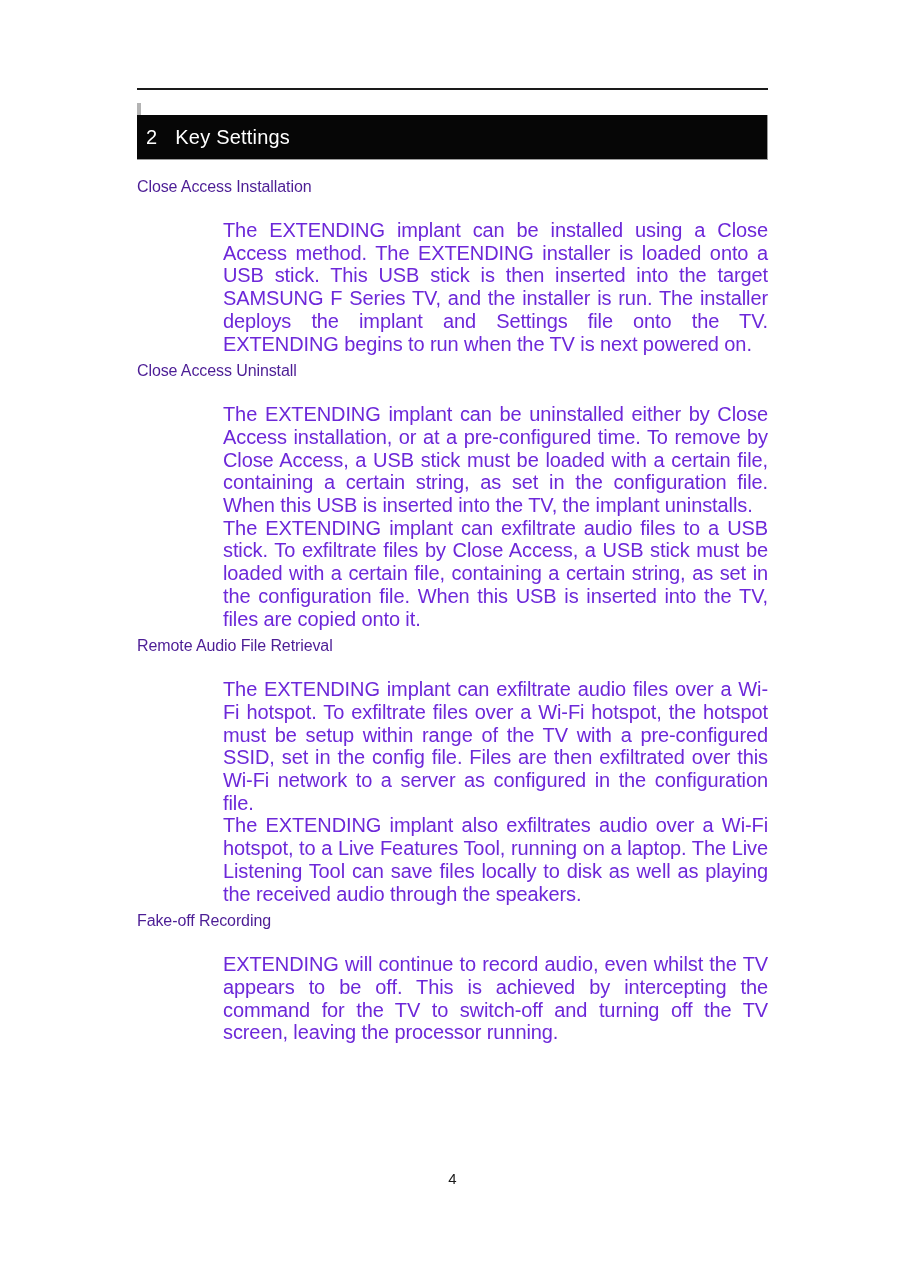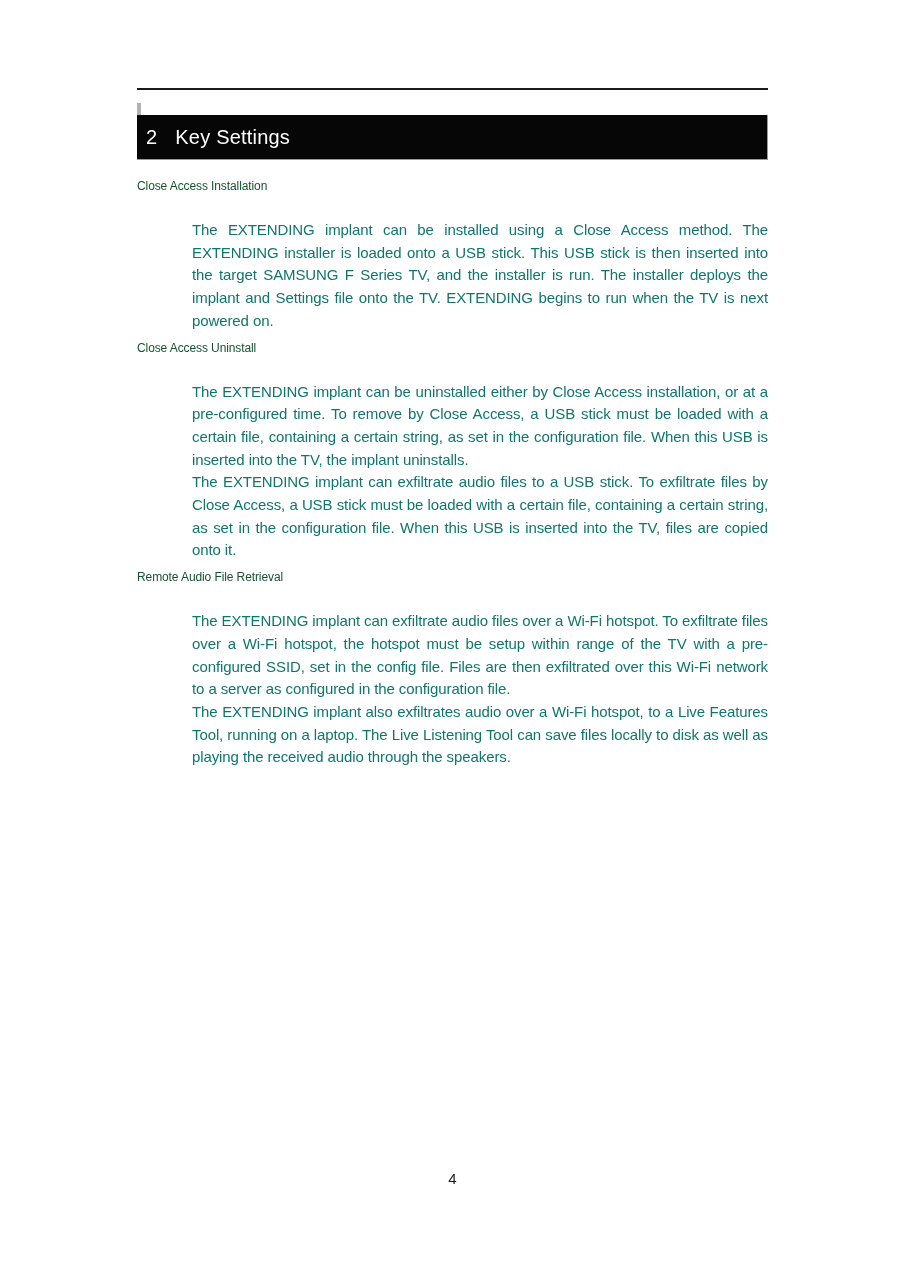--- a/index.html
+++ b/index.html
@@ -41,34 +41,34 @@
       display: flex;
       align-items: center;
       padding-left: 9px;
       font-size: 20px;
       letter-spacing: 0.2px;
       border-right: 1px solid #9a9a9a;
       border-bottom: 1px solid #9a9a9a;
     }
     .sec-num { margin-right: 18px; }
     .feature-heading {
-      font-size: 12px;
+      font-size: 16px;
       font-weight: 400;
       line-height: 19px;
       margin: 6px 0 23px 0;
       letter-spacing: -0.1px;
-      color: #14532d;
+      color: #4c1d95;
     }
     .feature-body {
-      margin: 0 0 0 55px;
-      font-size: 15px;
+      margin: 0 0 0 86px;
+      font-size: 20px;
       line-height: 22.7px;
       text-align: justify;
       letter-spacing: -0.1px;
-      color: #0f766e;
+      color: #6d28d9;
     }
     .page-number {
       position: absolute;
       top: 1170px;
       left: 137px;
       width: 631px;
       text-align: center;
       font-size: 15px;
       color: #1a1a1a;
     }
@@ -103,16 +103,20 @@
 
     <div class="feature-section">
       <h2 class="feature-heading">Remote Audio File Retrieval</h2>
       <p class="feature-body">The EXTENDING implant can exfiltrate audio files over a Wi-Fi hotspot. To exfiltrate files over a Wi-Fi hotspot, the hotspot must be setup within range of the TV with a pre-configured SSID, set in the config file. Files are then exfiltrated over this Wi-Fi network to a server as configured in the configuration file.</p>
     </div>
 
     <div class="feature-section">
       <p class="feature-body">The EXTENDING implant also exfiltrates audio over a Wi-Fi hotspot, to a Live Features Tool, running on a laptop. The Live Listening Tool can save files locally to disk as well as playing the received audio through the speakers.</p>
     </div>
 
+    <div class="feature-section">
+      <h2 class="feature-heading">Fake-off Recording</h2>
+      <p class="feature-body">EXTENDING will continue to record audio, even whilst the TV appears to be off. This is achieved by intercepting the command for the TV to switch-off and turning off the TV screen, leaving the processor running.</p>
+    </div>
   </div>
 
   <div class="page-number">4</div>
 </div>
 
 </body></html>

